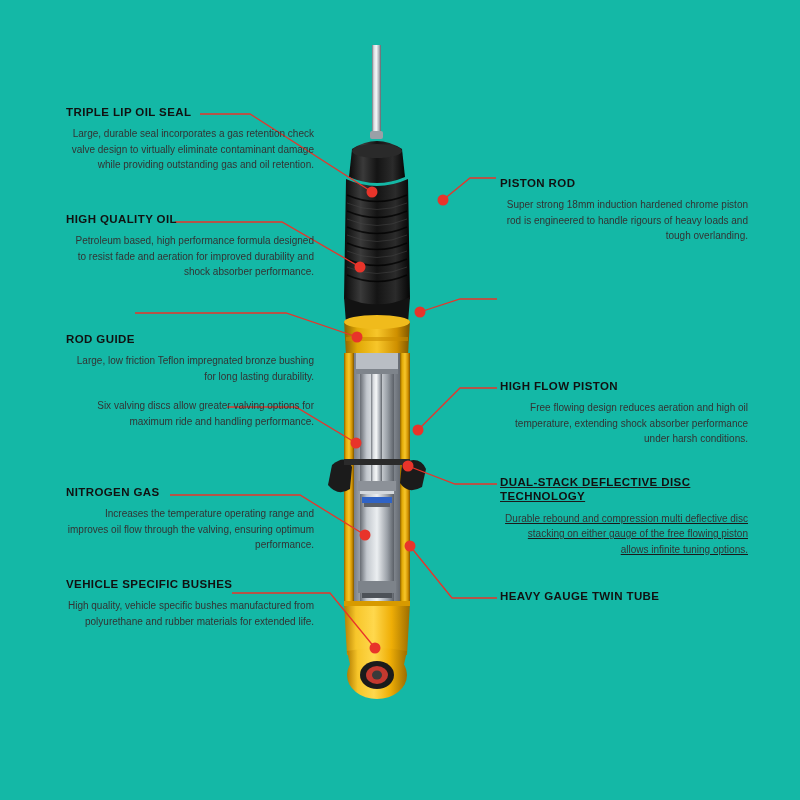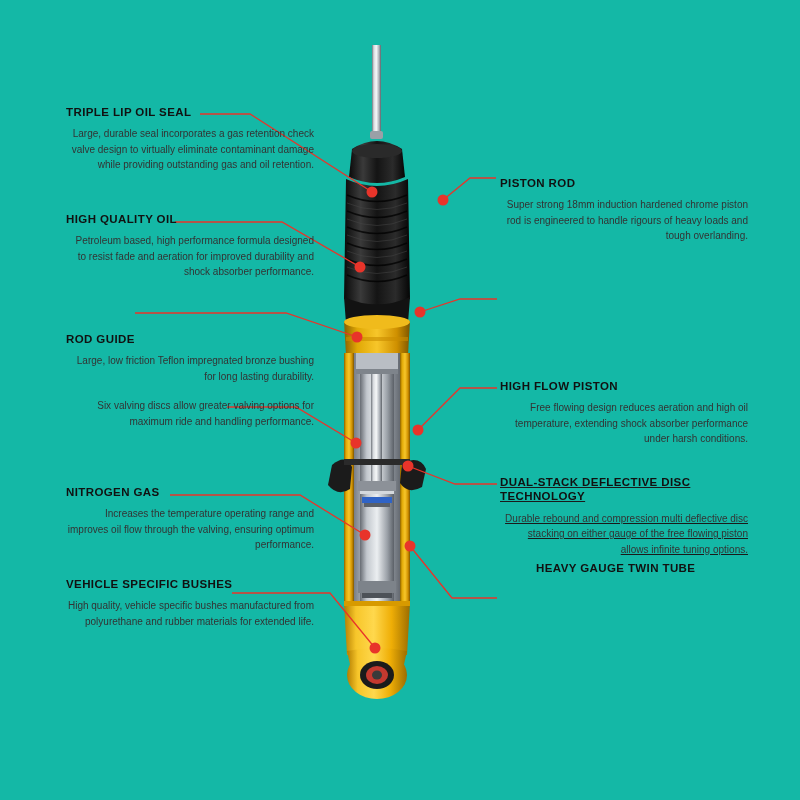--- a/index.html
+++ b/index.html
@@ -260,17 +260,17 @@
   <div class="callout right" style="left:500px; top:379px;">
     <p class="title">HIGH FLOW PISTON</p>
     <p class="body">Free flowing design reduces aeration and high oil temperature, extending shock absorber performance under harsh conditions.</p>
   </div>
 
   <div class="callout right" style="left:500px; top:475px;text-decoration:underline;">
     <p class="title">DUAL-STACK DEFLECTIVE DISC TECHNOLOGY</p>
     <p class="body">Durable rebound and compression multi deflective disc stacking on either gauge of the free flowing piston allows infinite tuning options.</p>
   </div>
 
-  <div class="callout right" style="left:500px; top:561px;margin-left:36px;">
+  <div class="callout right" style="left:500px; top:589px;">
     <p class="title">HEAVY GAUGE TWIN TUBE</p>
   </div>
 
 </div>
 
 </body></html>

